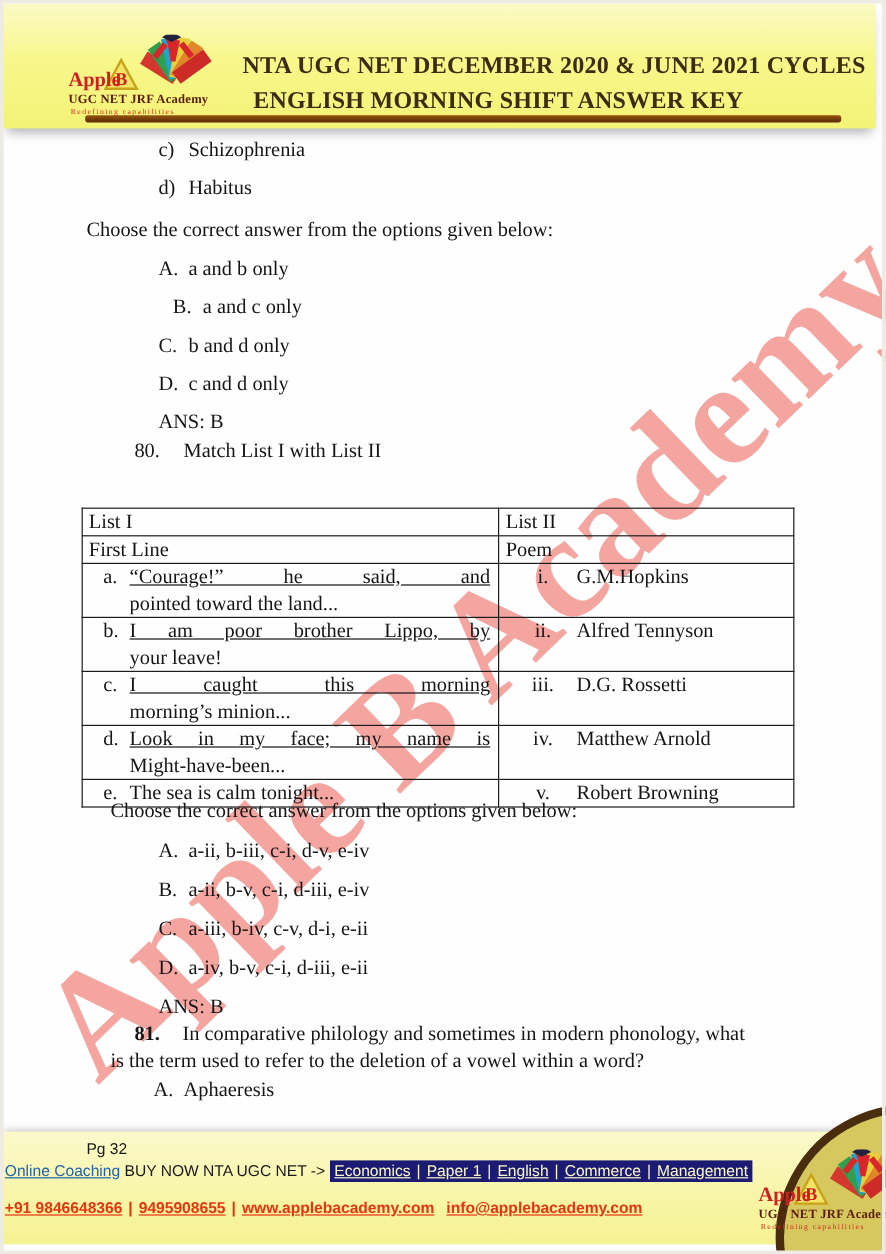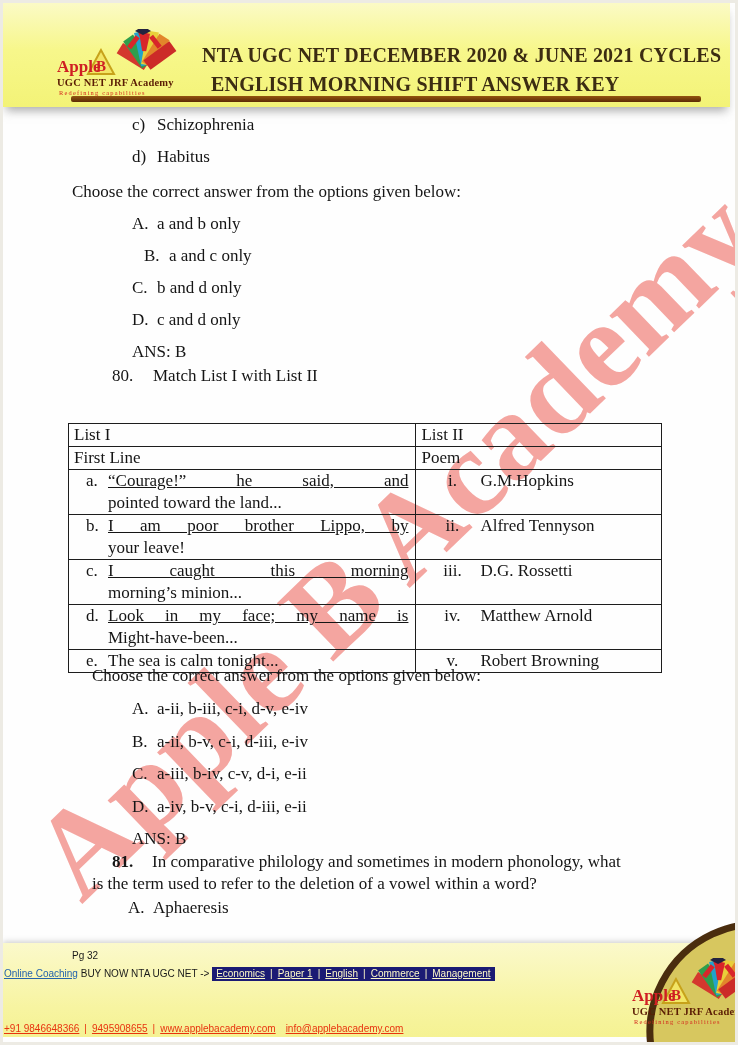--- a/index.html
+++ b/index.html
@@ -47,26 +47,26 @@
   .rnum{display:inline-block;width:56px;margin-left:8px;text-align:center;}
 
   .qpara{position:absolute;left:92px;top:851px;width:618px;line-height:22px;}
   .qpara .first{padding-left:20px;}
   .qpara .qnum{width:40px;font-weight:bold;}
 
   
   .footer{position:absolute;left:0;top:943px;width:738px;height:94px;z-index:10;
           background:linear-gradient(180deg,#fbf9cb 0%,#f7f4a0 70%,#f5f293 100%);
           box-shadow:0 -4px 6px -3px rgba(120,120,120,.4);
-          font-family:"Liberation Sans",sans-serif;font-size:10px;color:#1a1a1a;}
+          font-family:"Liberation Sans",sans-serif;font-size:13px;color:#1a1a1a;}
   .fline{position:absolute;left:4px;white-space:nowrap;}
   .fpg{left:72px;top:7px;}
   .f2{top:25px;}
   .f3{top:47px;}
-  .f4{top:80px;font-weight:normal;color:#e8330f;}
+  .f4{top:56px;font-weight:bold;color:#e8330f;}
   .blue{color:#2463ad;text-decoration:underline;cursor:pointer;}
   .hl{background:#1b1b74;color:#fdf9c8;padding:1px 4px 2px 4px;}
   .hl a{color:#fdf9c8;text-decoration:underline;cursor:pointer;}
   .hl .sep{padding:0 5px;}
   .f4 .seg{text-decoration:underline;cursor:pointer;}
   .f4 .sep{padding:0 5px;text-decoration:none;}
   .f4 .mail{margin-left:10px;}
   .circle-svg{position:absolute;left:598px;top:900px;z-index:25;}
 
   .logo svg text{font-family:"Liberation Serif",serif;}

